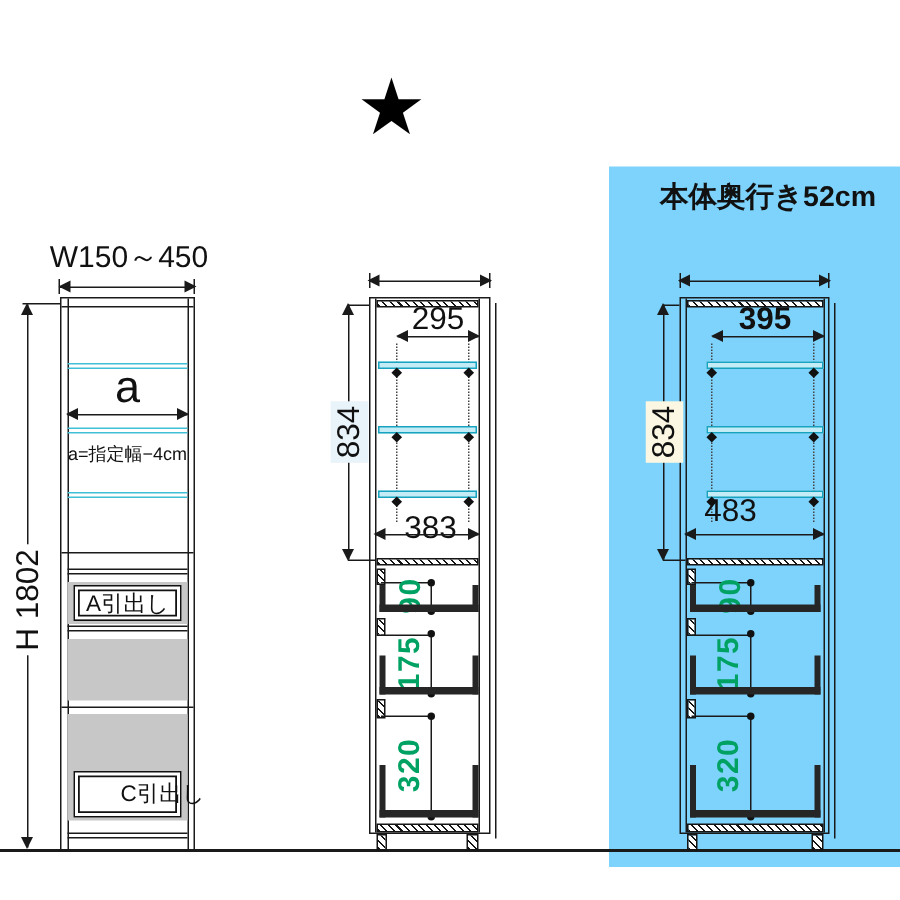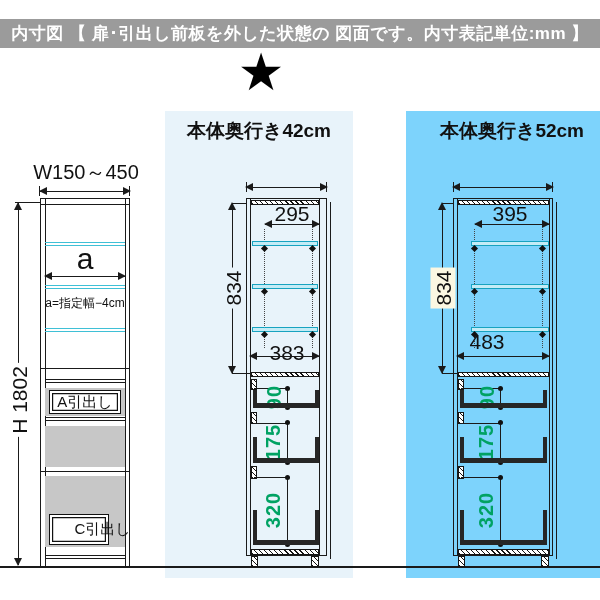--- a/index.html
+++ b/index.html
@@ -66,27 +66,23 @@
     display:flex; align-items:center; justify-content:center; font-size:15px; white-space:nowrap; }
   .biglabel { position:absolute; transform:translate(-50%,-50%); font-size:30px; line-height:1; }
   .notelabel { position:absolute; transform:translate(-50%,-50%); font-size:12px; white-space:nowrap; }
   .toplabel { position:absolute; transform:translateX(-50%); font-size:19px; font-weight:600; white-space:nowrap; }
 </style>
 </head>
 <body>
 
 <div id="screen">
 
-  <div class="header-bar">内寸図 【 扉･引出し前板を外した状態の  図面です。内寸表記単位:mm 】</div>
 
   <div class="star">★</div>
 
-  <div class="panel panel-42">
-    <div class="panel-title">本体奥行き42cm</div>
-  </div>
   <div class="panel panel-52">
     <div class="panel-title">本体奥行き52cm</div>
   </div>
 
   <div class="floor"></div>
 
   <div class="dimtext" style="left:86px; top:172px; font-size:20px;">W150～450</div>
   <div class="dimh ab" style="left:40px; top:191px; width:90px;"></div>
   <div class="tick" style="left:39px; top:186px; height:10px;"></div>
   <div class="tick" style="left:129px; top:186px; height:10px;"></div>
@@ -114,21 +110,21 @@
   <div class="graypad" style="left:45px; top:388px; width:80px; height:28px;"></div>
   <div class="labelbox" style="left:49px; top:390px; width:72px; height:24px;">
     <span>A引出し</span>
   </div>
   <div class="dbl" style="left:45px; top:417px; width:80px;"></div>
 
   <div class="graypad" style="left:45px; top:426px; width:80px; height:41px;"></div>
   <div class="hline" style="left:41px; top:471px; width:88px;"></div>
 
   <div class="graypad" style="left:45px; top:476px; width:80px; height:71px;"></div>
-  <div class="labelbox" style="left:49px; top:514px; width:60px; height:31px;padding-left:47px;">
+  <div class="labelbox" style="left:49px; top:514px; width:72px; height:31px;padding-left:47px;">
     <span>C引出し</span>
   </div>
   <div class="dbl" style="left:45px; top:555px; width:80px;"></div>
 
   <div class="dimh ab" style="left:246px; top:187px; width:81px;"></div>
   <div class="tick" style="left:245.5px; top:182px; height:10px;"></div>
   <div class="tick" style="left:326px; top:182px; height:10px;"></div>
 
   <div class="cab" style="left:246px; top:198px; width:81px; height:358px;"></div>
   <div class="vline" style="left:250px; top:199px; height:356px;"></div>
@@ -185,21 +181,21 @@
   <div class="dimh ab" style="left:453px; top:187px; width:100px;"></div>
   <div class="tick" style="left:452.5px; top:182px; height:10px;"></div>
   <div class="tick" style="left:552px; top:182px; height:10px;"></div>
 
   <div class="cab" style="left:453px; top:198px; width:100px; height:358px;"></div>
   <div class="vline" style="left:457px; top:199px; height:356px;"></div>
   <div class="vline" style="left:548.5px; top:199px; height:356px;"></div>
   <div class="vline" style="left:556px; top:202px; height:357px;"></div>
   <div class="hatch" style="left:457.5px; top:199.5px; width:91px; height:5.5px;"></div>
 
-  <div class="dimtext" style="left:510px; top:213px;">395</div>
+  <div class="dimtext" style="left:510px; top:213px;font-weight:bold;">395</div>
   <div class="dimh ab" style="left:475px; top:224px; width:74px;"></div>
   <div class="dotv" style="left:474px; top:229px; height:119px;"></div>
   <div class="dotv" style="left:542px; top:229px; height:119px;"></div>
 
   <div class="shelfbar" style="left:471px; top:241px; width:78px;"></div>
   <div class="shelfbar" style="left:471px; top:284px; width:78px;"></div>
   <div class="shelfbar" style="left:471px; top:327px; width:78px;"></div>
   <div class="pin" style="left:472px; top:246px;"></div>
   <div class="pin" style="left:540px; top:246px;"></div>
   <div class="pin" style="left:472px; top:289px;"></div>

